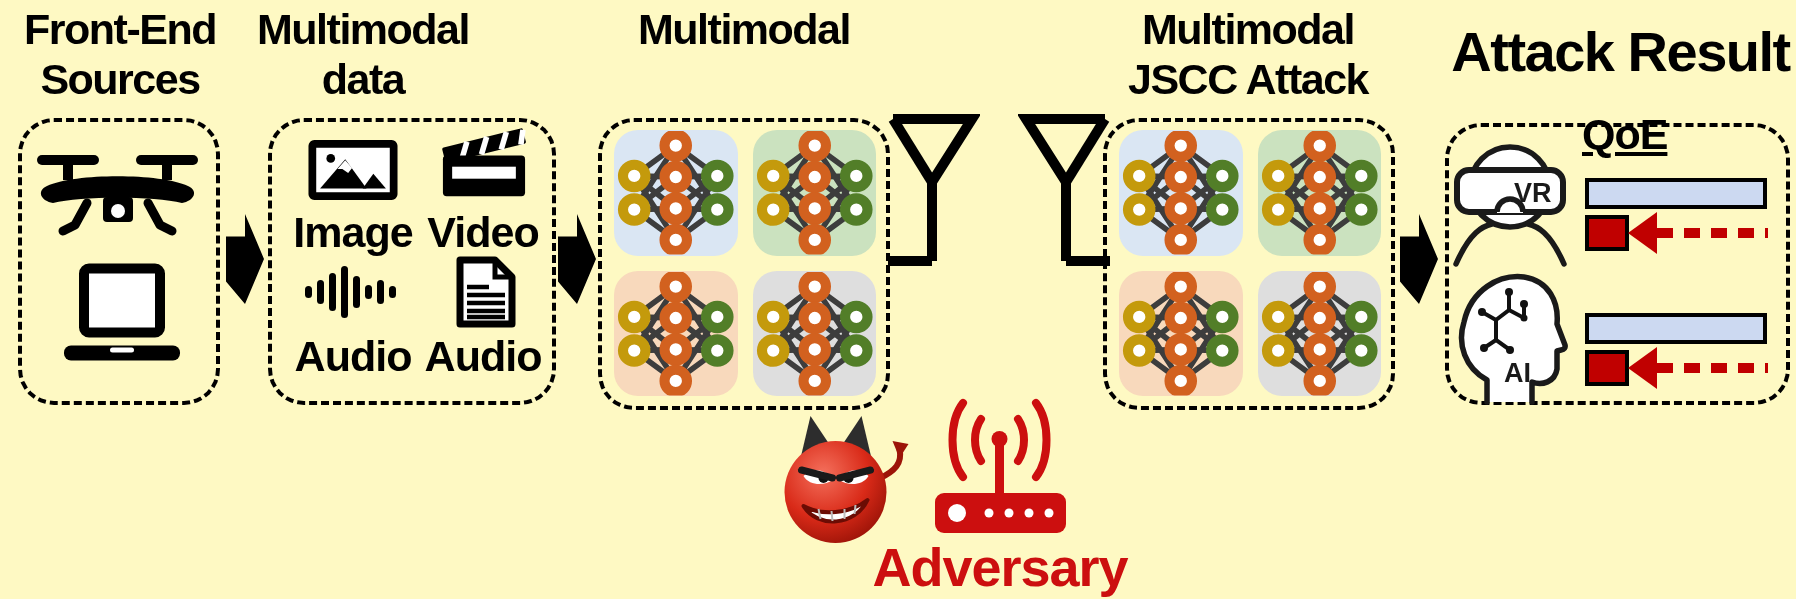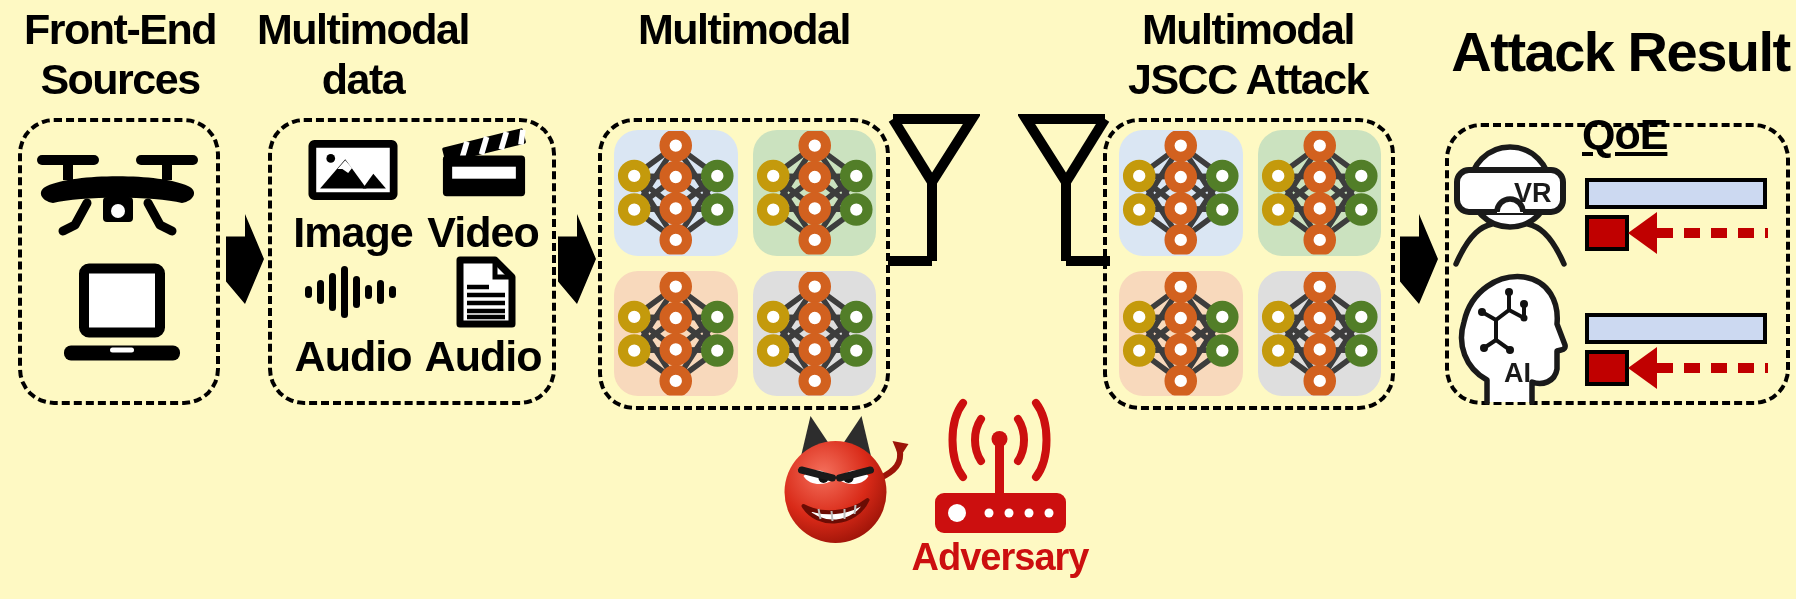--- a/index.html
+++ b/index.html
@@ -18,21 +18,21 @@
   .nn-tile svg{width:100%;height:100%;display:block;}
   .t-blue  {background:var(--tile_blue,#dae6f3);}
   .t-green {background:var(--tile_green,#cbe2bf);}
   .t-orange{background:var(--tile_orange,#f8d9bc);}
   .t-gray  {background:var(--tile_gray,#dedede);}
   .modality-label{position:absolute;font-weight:bold;font-size:43px;letter-spacing:-1px;
          text-align:center;white-space:nowrap;}
   .metric-label{position:absolute;font-weight:bold;font-size:43px;letter-spacing:-1px;white-space:nowrap;}
   .bar-full{position:absolute;background:var(--metric_bar_blue,#ccd9f1);border:4px solid #000;box-sizing:border-box;}
   .bar-attacked{position:absolute;background:var(--degraded_bar_red,#c00000);border:4px solid #000;box-sizing:border-box;}
-  .adversary-label{position:absolute;font-weight:bold;font-size:38px;letter-spacing:-1px;
+  .adversary-label{position:absolute;font-weight:bold;font-size:54px;letter-spacing:-1px;
          color:var(--adversary_red,#cc0f0f);text-align:center;white-space:nowrap;}
   svg{display:block;}
 </style>
 </head>
 <body>
 
 <div class="stage">
 
   <svg width="0" height="0" style="position:absolute" aria-hidden="true">
     <defs>

